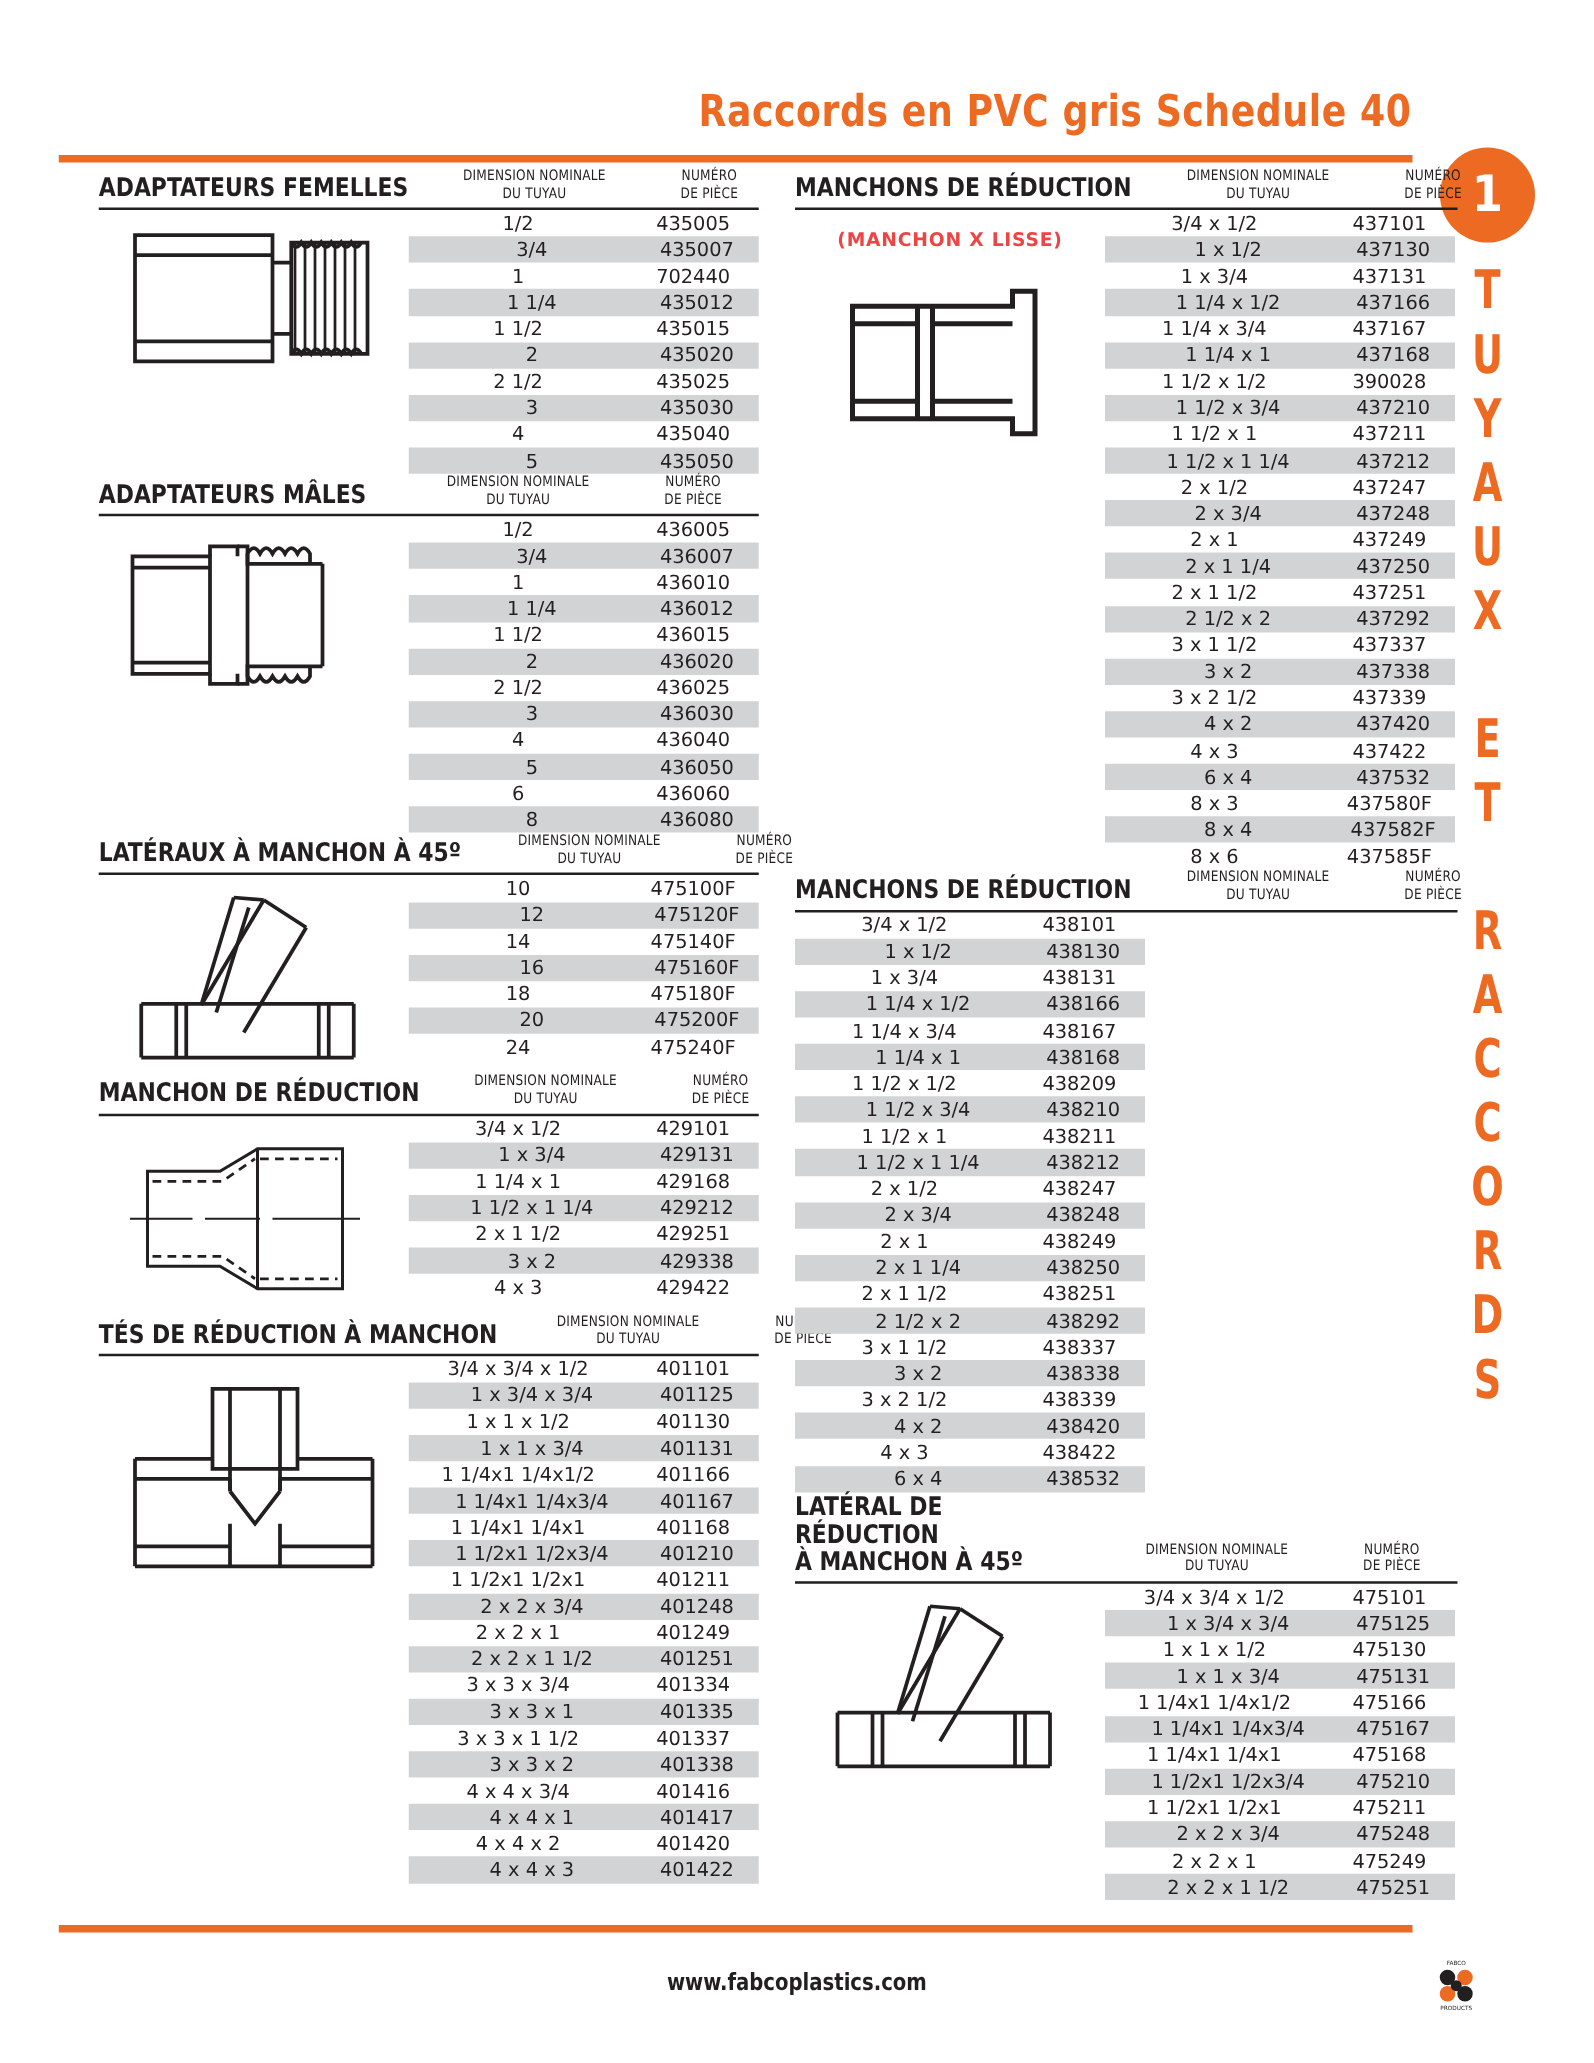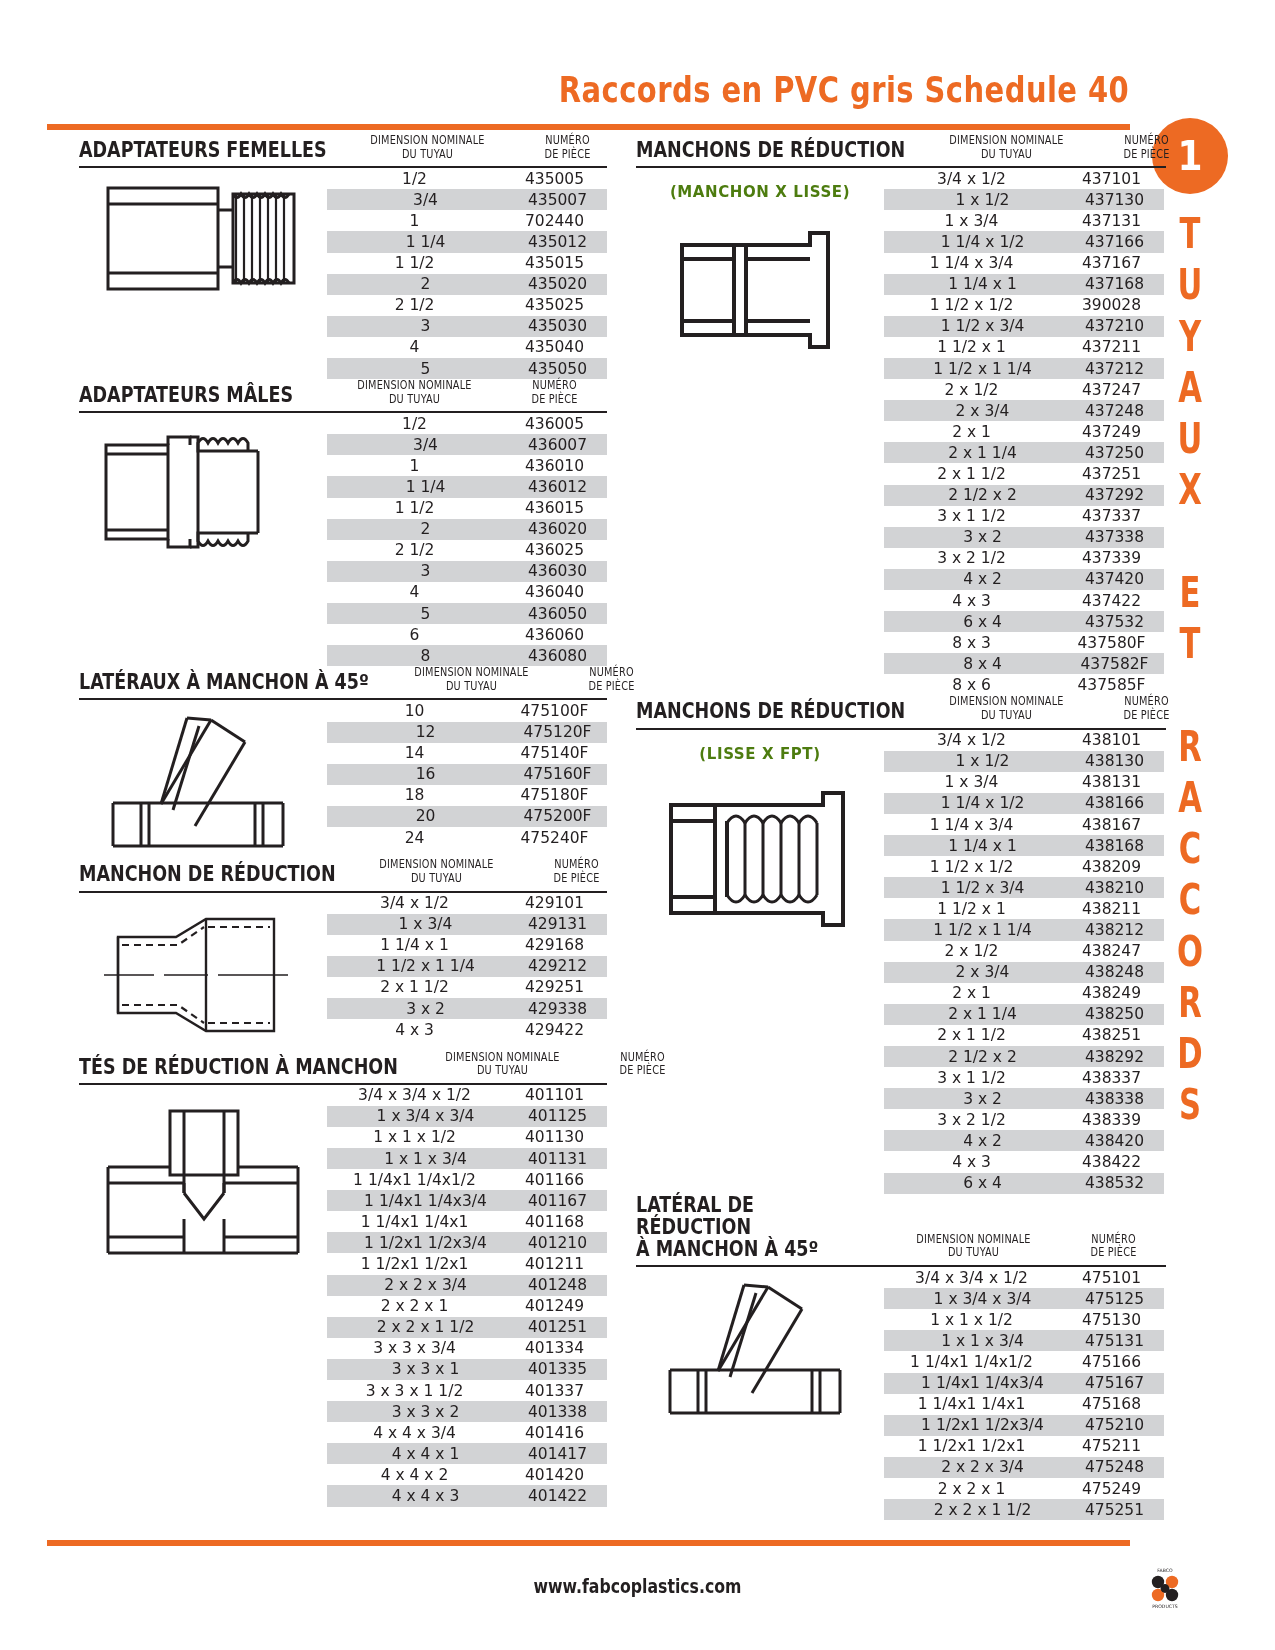--- a/index.html
+++ b/index.html
@@ -107,21 +107,21 @@
     align-items:center;
     font-size:15.5px;
     color:#231f20;
     font-family:"DejaVu Sans","Liberation Sans",sans-serif;
   }
   .trow.alt{background:#d2d3d5;padding-left:16px;}
   .c-dim{width:175px;text-align:center;}
   .c-num{width:105px;text-align:center;}
   .subtitle{
     font-family:"DejaVu Sans","Liberation Sans",sans-serif;
-    font-weight:bold;font-size:15px;color:#4d7c0f;
+    font-weight:bold;font-size:15px;color:#ef4444;
     text-align:center;width:248px;letter-spacing:.6px;
     padding-top:7px;
   }
 
   
   #footer-url{
     position:absolute;left:0;right:0;top:1575px;text-align:center;
     font-family:"DejaVu Sans Condensed","Liberation Sans",sans-serif;
     font-weight:bold;font-size:19px;color:#231f20;
     transform:scaleX(.92);
@@ -682,41 +682,20 @@
       <div class="section">
         <div class="sec-head">
           <div class="sec-title">MANCHONS DE RÉDUCTION</div>
           <div class="col-heads">
             <div class="ch ch-dim"><span>DIMENSION NOMINALE</span><br><span>DU TUYAU</span></div>
             <div class="ch ch-num"><span>NUMÉRO</span><br><span>DE PIÈCE</span></div>
           </div>
         </div>
         <div class="head-rule"></div>
         <div class="sec-body">
-          <div class="fig">
-            <div>
-              <div class="subtitle">(LISSE X FPT)</div>
-              <div style="display: flex; justify-content: center; padding-top: 14px;">
-                <svg width="215" height="165" viewBox="0 0 215 165">
- <g fill="none" stroke="#231f20" stroke-width="4">
-  <path d="M18 28 H170 V16 H190 V148 H170 V136 H18 Z"></path>
-  <path d="M18 44 H62"></path>
-  <path d="M18 120 H62"></path>
-  <path d="M62 28 V136"></path>
-  <path d="M74 44 V120"></path>
- </g>
- <g fill="none" stroke="#231f20" stroke-width="3">
-  <path d="M74 46 l0 72 M92 46 l0 72 M110 46 l0 72 M128 46 l0 72 M146 46 l0 72 M164 46 l0 72"></path>
-  <path d="M74 46 q9 -14 18 0 q9 -14 18 0 q9 -14 18 0 q9 -14 18 0 q9 -14 18 0"></path>
-  <path d="M74 118 q9 14 18 0 q9 14 18 0 q9 14 18 0 q9 14 18 0 q9 14 18 0"></path>
- </g>
-</svg>
-              </div>
-            </div>
-          </div>
           <div class="tbl">
             <div class="trow">
               <div class="c-dim">3/4 x 1/2</div>
               <div class="c-num">438101</div>
             </div>
             <div class="trow alt">
               <div class="c-dim">1 x 1/2</div>
               <div class="c-num">438130</div>
             </div>
             <div class="trow">

